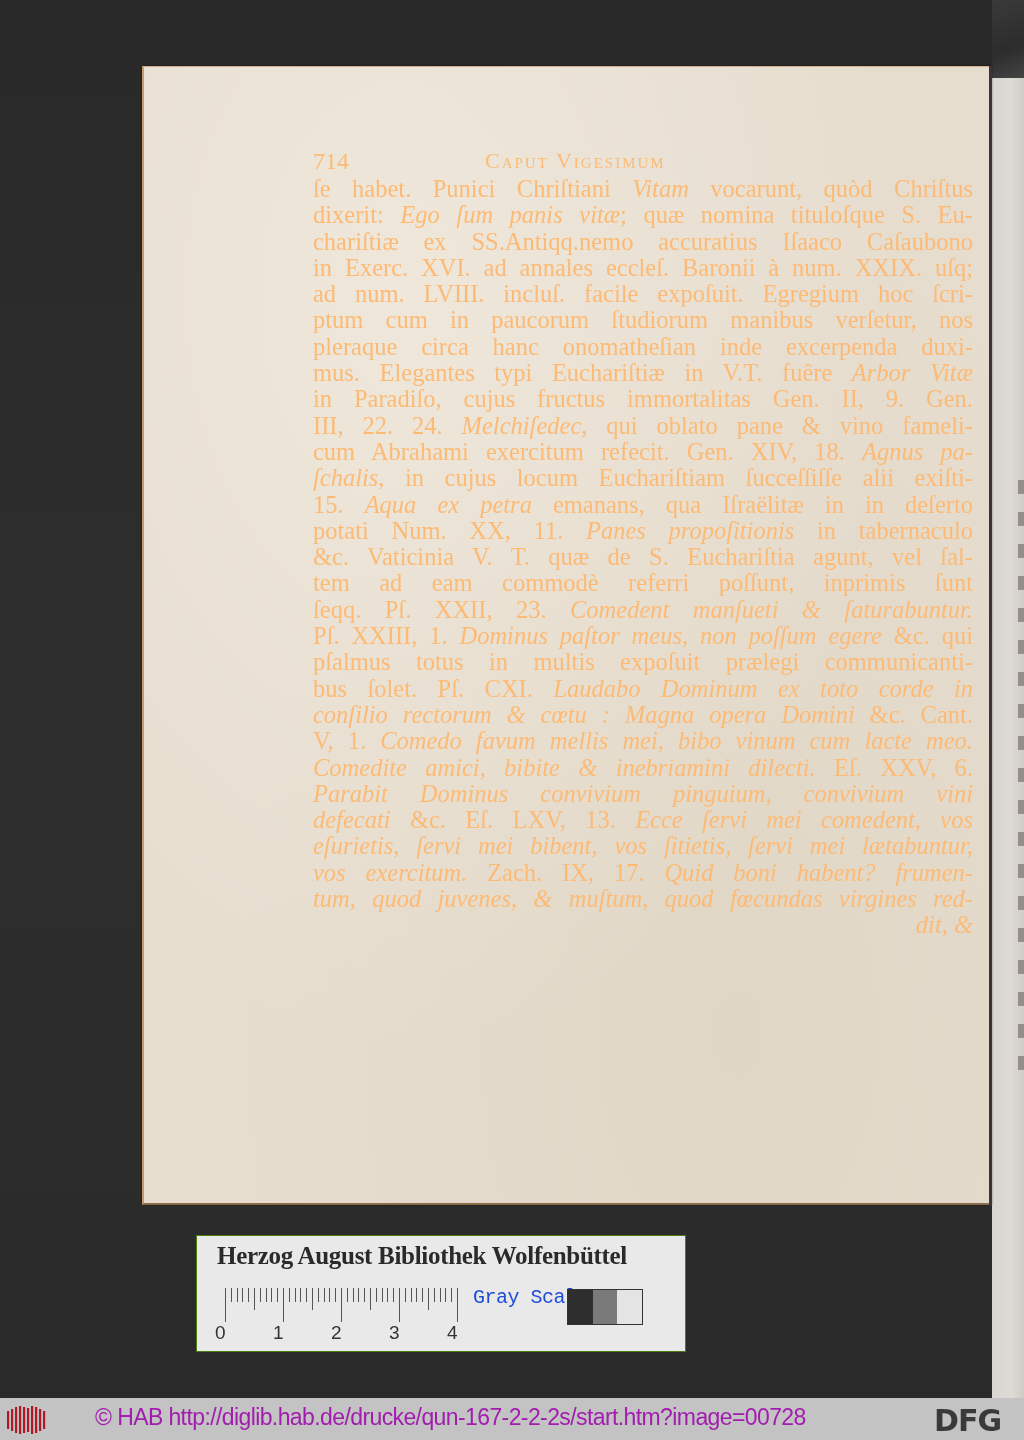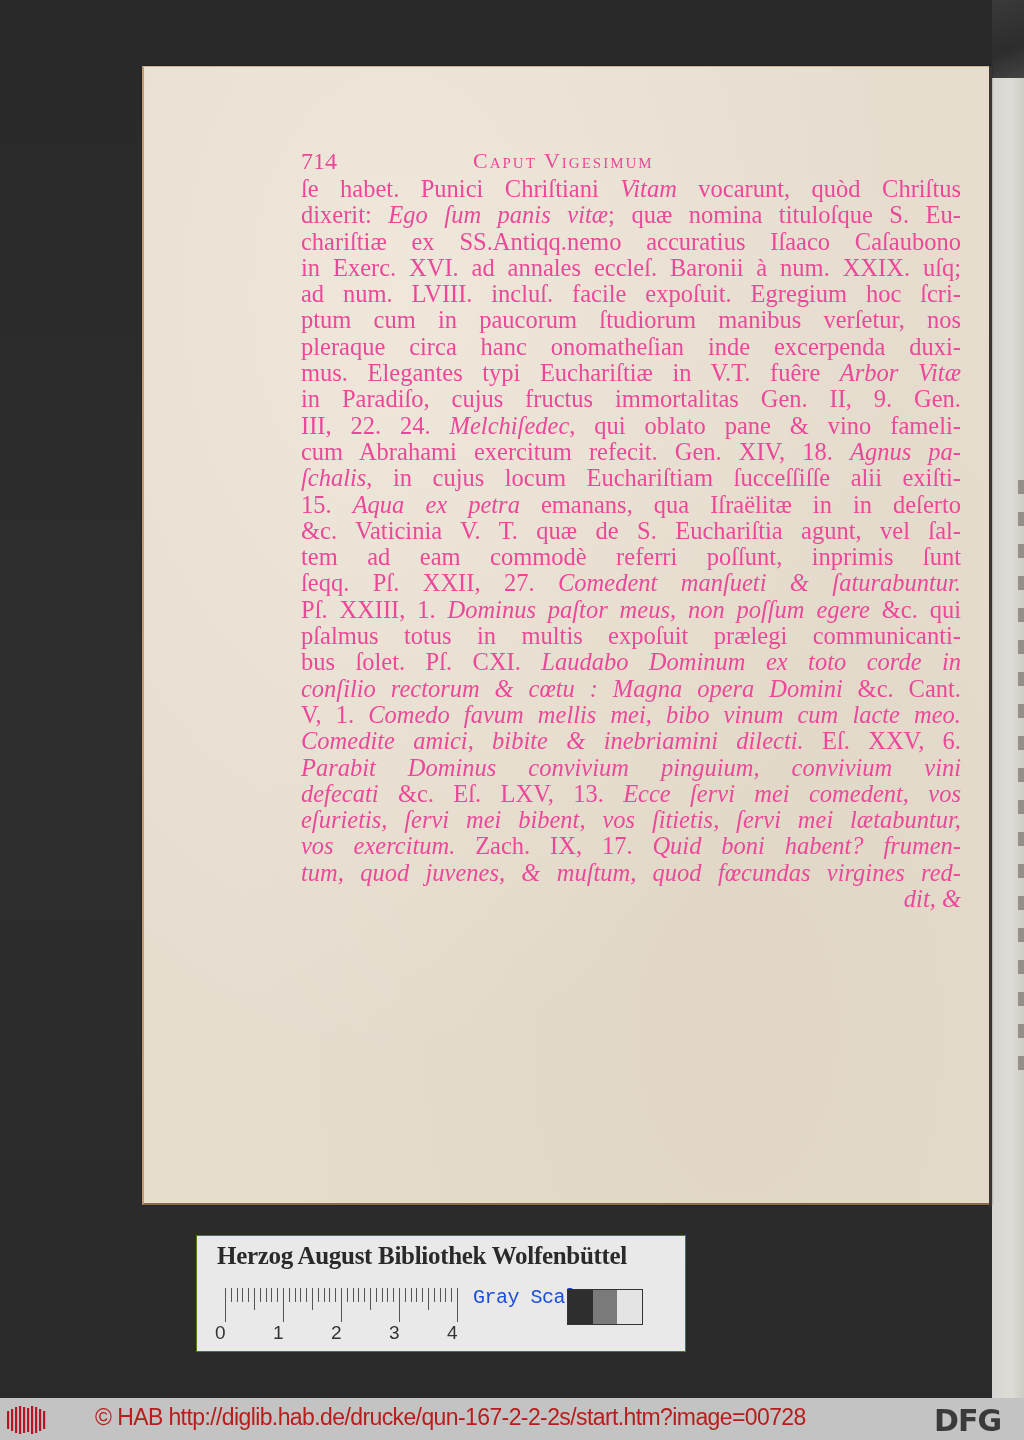--- a/index.html
+++ b/index.html
@@ -33,22 +33,22 @@
     background: linear-gradient(90deg, #d8d6d2 0%, #dedbd6 60%, #cfcbc5 100%);
   }
   .next-page-top {
     position: absolute; left: 992px; top: 0; width: 32px; height: 80px;
     background: linear-gradient(160deg, #3a3a3b 0%, #2c2c2d 60%, #454546 100%);
   }
   .next-page .ghost {
     position: absolute; left: 26px; width: 6px; height: 14px; background: #6a655d; opacity: .6;
   }
   .text-block {
-    position: absolute; left: 301px; top: 146px; width: 660px;
-    color: #ec4899;
+    position: absolute; left: 313px; top: 146px; width: 660px;
+    color: #fdba74;
   }
   .running-head {
     position: relative; height: 30px; font-size: 23px; line-height: 30px;
   }
   .folio { position: absolute; left: 0; top: 0; font-size: 24px; }
   .caput {
     position: absolute; left: 172px; top: 0; font-variant: small-caps;
     letter-spacing: 2px; font-size: 22px;
   }
   .line {
@@ -83,21 +83,21 @@
   }
   .swatch { flex: 1; }
   .footer-bar {
     position: absolute; left: 0; top: 1398px; width: 1024px; height: 42px;
     background: #c3c3c3;
     display: flex; align-items: center;
   }
   .hab-logo { position: absolute; left: 5px; top: 8px; width: 42px; height: 28px; }
   .footer-text {
     position: absolute; left: 95px; top: 6px;
-    font-family: "Liberation Sans", sans-serif; font-size: 23px; color: #b91c1c; letter-spacing: -0.6px;
+    font-family: "Liberation Sans", sans-serif; font-size: 23px; color: #a21caf; letter-spacing: -0.6px;
   }
   .dfg-logo {
     position: absolute; left: 934px; top: 5px;
     font-family: "DejaVu Sans", sans-serif; font-weight: bold; font-size: 30px;
     color: #3a3a3a; letter-spacing: -1px;
   }
 </style>
 </head>
 <body>
 
@@ -140,23 +140,24 @@
       <div class="line"><span>in Exerc. XVI. ad annales eccleſ. Baronii à num. XXIX. uſq;</span></div>
       <div class="line"><span>ad num. LVIII. incluſ. facile expoſuit. Egregium hoc ſcri-</span></div>
       <div class="line"><span>ptum cum in paucorum ſtudiorum manibus verſetur, nos</span></div>
       <div class="line"><span>pleraque circa hanc onomatheſian inde excerpenda duxi-</span></div>
       <div class="line"><span>mus. Elegantes typi Euchariſtiæ in V.T. fuêre </span><i>Arbor Vitæ</i></div>
       <div class="line"><span>in Paradiſo, cujus fructus immortalitas Gen. II, 9. Gen.</span></div>
       <div class="line"><span>III, 22. 24. </span><i>Melchiſedec</i><span>, qui oblato pane &amp; vino fameli-</span></div>
       <div class="line"><span>cum Abrahami exercitum refecit. Gen. XIV, 18. </span><i>Agnus pa-</i></div>
       <div class="line"><i>ſchalis</i><span>, in cujus locum Euchariſtiam ſucceſſiſſe alii exiſti-</span></div>
       <div class="line"><span>15. </span><i>Aqua ex petra</i><span> emanans, qua Iſraëlitæ in in deſerto</span></div>
+      <div class="line"><span>potati Num. XX, 11. </span><i>Panes propoſitionis</i><span> in tabernaculo</span></div>
       <div class="line"><span>&amp;c.   Vaticinia V. T. quæ de S. Euchariſtia agunt, vel ſal-</span></div>
       <div class="line"><span>tem ad eam commodè referri poſſunt, inprimis ſunt</span></div>
-      <div class="line"><span>ſeqq. Pſ. XXII, 27. </span><i>Comedent manſueti &amp; ſaturabuntur.</i></div>
+      <div class="line"><span>ſeqq. Pſ. XXII, 23. </span><i>Comedent manſueti &amp; ſaturabuntur.</i></div>
       <div class="line"><span>Pſ. XXIII, 1. </span><i>Dominus paſtor meus, non poſſum egere</i><span> &amp;c. qui</span></div>
       <div class="line"><span>pſalmus totus in multis expoſuit prælegi communicanti-</span></div>
       <div class="line"><span>bus ſolet. Pſ. CXI. </span><i>Laudabo Dominum ex toto corde in</i></div>
       <div class="line"><i>conſilio rectorum &amp; cœtu : Magna opera Domini</i><span> &amp;c. Cant.</span></div>
       <div class="line"><span>V, 1. </span><i>Comedo favum mellis mei, bibo vinum cum lacte meo.</i></div>
       <div class="line"><i>Comedite amici, bibite &amp; inebriamini dilecti.</i><span> Eſ. XXV, 6.</span></div>
       <div class="line"><i>Parabit Dominus convivium pinguium, convivium vini</i></div>
       <div class="line"><i>defecati</i><span> &amp;c. Eſ. LXV, 13. </span><i>Ecce ſervi mei comedent, vos</i></div>
       <div class="line"><i>eſurietis, ſervi mei bibent, vos ſitietis, ſervi mei lætabuntur,</i></div>
       <div class="line"><i>vos exercitum.</i><span> Zach. IX, 17. </span><i>Quid boni habent? frumen-</i></div>

